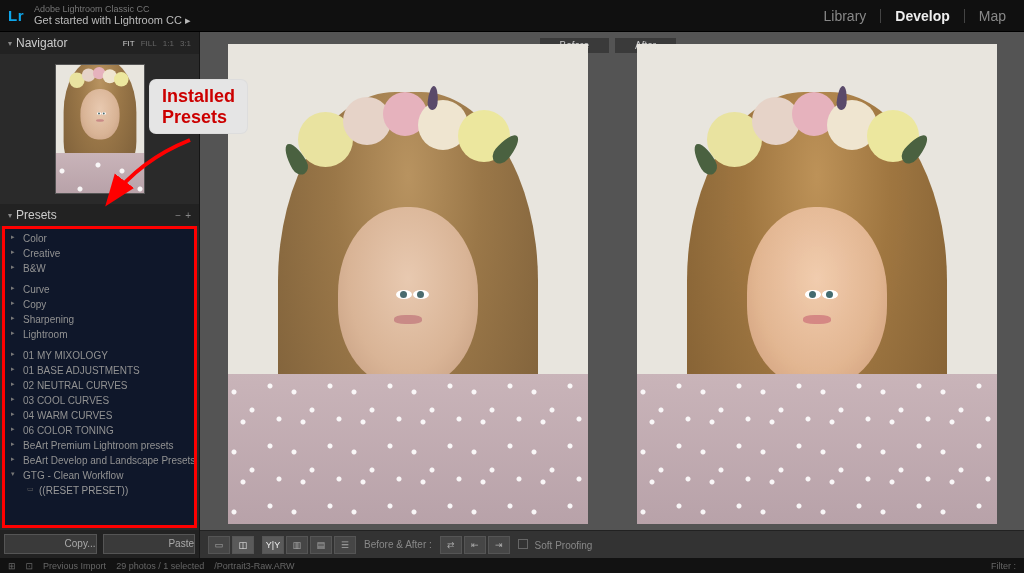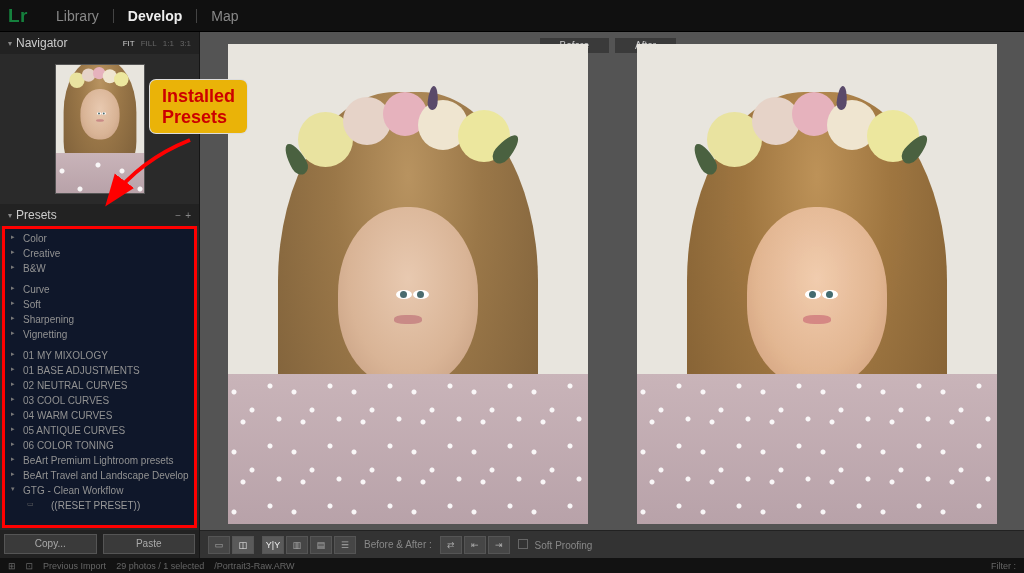--- a/index.html
+++ b/index.html
@@ -15,24 +15,24 @@
   
   .header {
     height: 32px;
     background: #101010;
     border-bottom: 1px solid #000;
     display: flex;
     align-items: center;
     padding: 0 8px;
   }
   .logo {
-    color: #15803d;
+    color: #0ea5e9;
     font-weight: 600;
-    font-size: 19px;
-    margin-right: 18px;
+    font-size: 15px;
+    margin-right: 10px;
     letter-spacing: 0.5px;
   }
   .header-titles { flex: 1; line-height: 1.1; }
   .header-small { color: #777; font-size: 9px; }
   .header-sub { color: #bbb; font-size: 11px; }
   .modules { display: flex; gap: 4px; align-items: center; }
   .module {
     color: #888; font-size: 14px; padding: 4px 10px;
     cursor: pointer;
   }
@@ -98,35 +98,35 @@
     font-size: 10px;
     cursor:pointer;
     white-space:nowrap;
     position:relative;
   }
   .preset-group::before, .preset-item::before {
     content:"▸"; position:absolute; left:6px; font-size:7px; color:#777;
   }
   .preset-item.open::before { content:"▾"; }
   .preset-sub {
-    padding-left: 46px; color:#999;
+    padding-left: 34px; color:#999;
   }
   .preset-sub::before {
     content:"▭"; position:absolute; left:22px; font-size:7px; color:#666;
   }
   .gap { height:6px; }
 
   
   .left-buttons {
     display:flex; gap:6px; padding:4px;
     background:#222;
   }
   .btn {
     flex:1; height:20px; background:#3a3a3a; border:1px solid #555;
-    color:#aaa; font-size:10px; text-align:center; line-height:18px;
+    color:#aaa; font-size:10px; text-align:right; line-height:18px;
     cursor:pointer;
   }
 
   
   .viewer {
     flex:1;
     background: #545454;
     display:flex; flex-direction:column;
     position:relative;
   }
@@ -217,33 +217,37 @@
   .footer{
     height:15px; background:#121212; color:#666;
     display:flex; align-items:center; gap:10px; padding:0 8px;
     font-size:9px;
   }
   .footer .spacer{flex:1;}
 
   
   .callout{
     position:absolute; left:150px; top:80px;
-    background:#eab308; border-radius:6px;
+    background:#e5e5e5; border-radius:6px;
     padding:6px 12px; color:#c00; font-size:18px; line-height:1.15;
     box-shadow:0 0 0 1px #ddd; font-weight:600;
   }
   .arrow-svg{
     position:absolute; left:100px; top:130px; pointer-events:none;
   }
 </style>
 </head>
 <body>
 
 <div class="header">
   <div class="logo">Lr</div>
+  <div class="header-titles">
+    <div class="header-small">Adobe Lightroom Classic CC</div>
+    <div class="header-sub">Get started with Lightroom CC ▸</div>
+  </div>
   <div class="modules">
     <span class="module">Library</span>
     <span class="module-sep"></span>
     <span class="module active">Develop</span>
     <span class="module-sep"></span>
     <span class="module">Map</span>
   </div>
 </div>
 
 <div class="main">
@@ -286,33 +290,32 @@
         <span>−</span>
         <span>+</span>
       </span>
     </div>
     <div class="presets-box">
       <div class="preset-group">Color</div>
       <div class="preset-group">Creative</div>
       <div class="preset-group">B&amp;W</div>
       <div class="gap"></div>
       <div class="preset-group">Curve</div>
-      <div class="preset-group">Soft</div>
+      <div class="preset-group">Copy</div>
       <div class="preset-group">Sharpening</div>
-      <div class="preset-group">Vignetting</div>
+      <div class="preset-group">Lightroom</div>
       <div class="gap"></div>
       <div class="preset-item">01 MY MIXOLOGY</div>
       <div class="preset-item">01 BASE ADJUSTMENTS</div>
       <div class="preset-item">02 NEUTRAL CURVES</div>
       <div class="preset-item">03 COOL CURVES</div>
       <div class="preset-item">04 WARM CURVES</div>
-      <div class="preset-item">05 ANTIQUE CURVES</div>
       <div class="preset-item">06 COLOR TONING</div>
       <div class="preset-item">BeArt Premium Lightroom presets</div>
-      <div class="preset-item">BeArt Travel and Landscape Develop</div>
+      <div class="preset-item">BeArt Develop and Landscape Presets</div>
       <div class="preset-item open">GTG - Clean Workflow</div>
       <div class="preset-sub">((RESET PRESET))</div>
 
     </div>
 
     <div class="left-buttons">
       <div class="btn">Copy...</div>
       <div class="btn">Paste</div>
     </div>
   </div>

